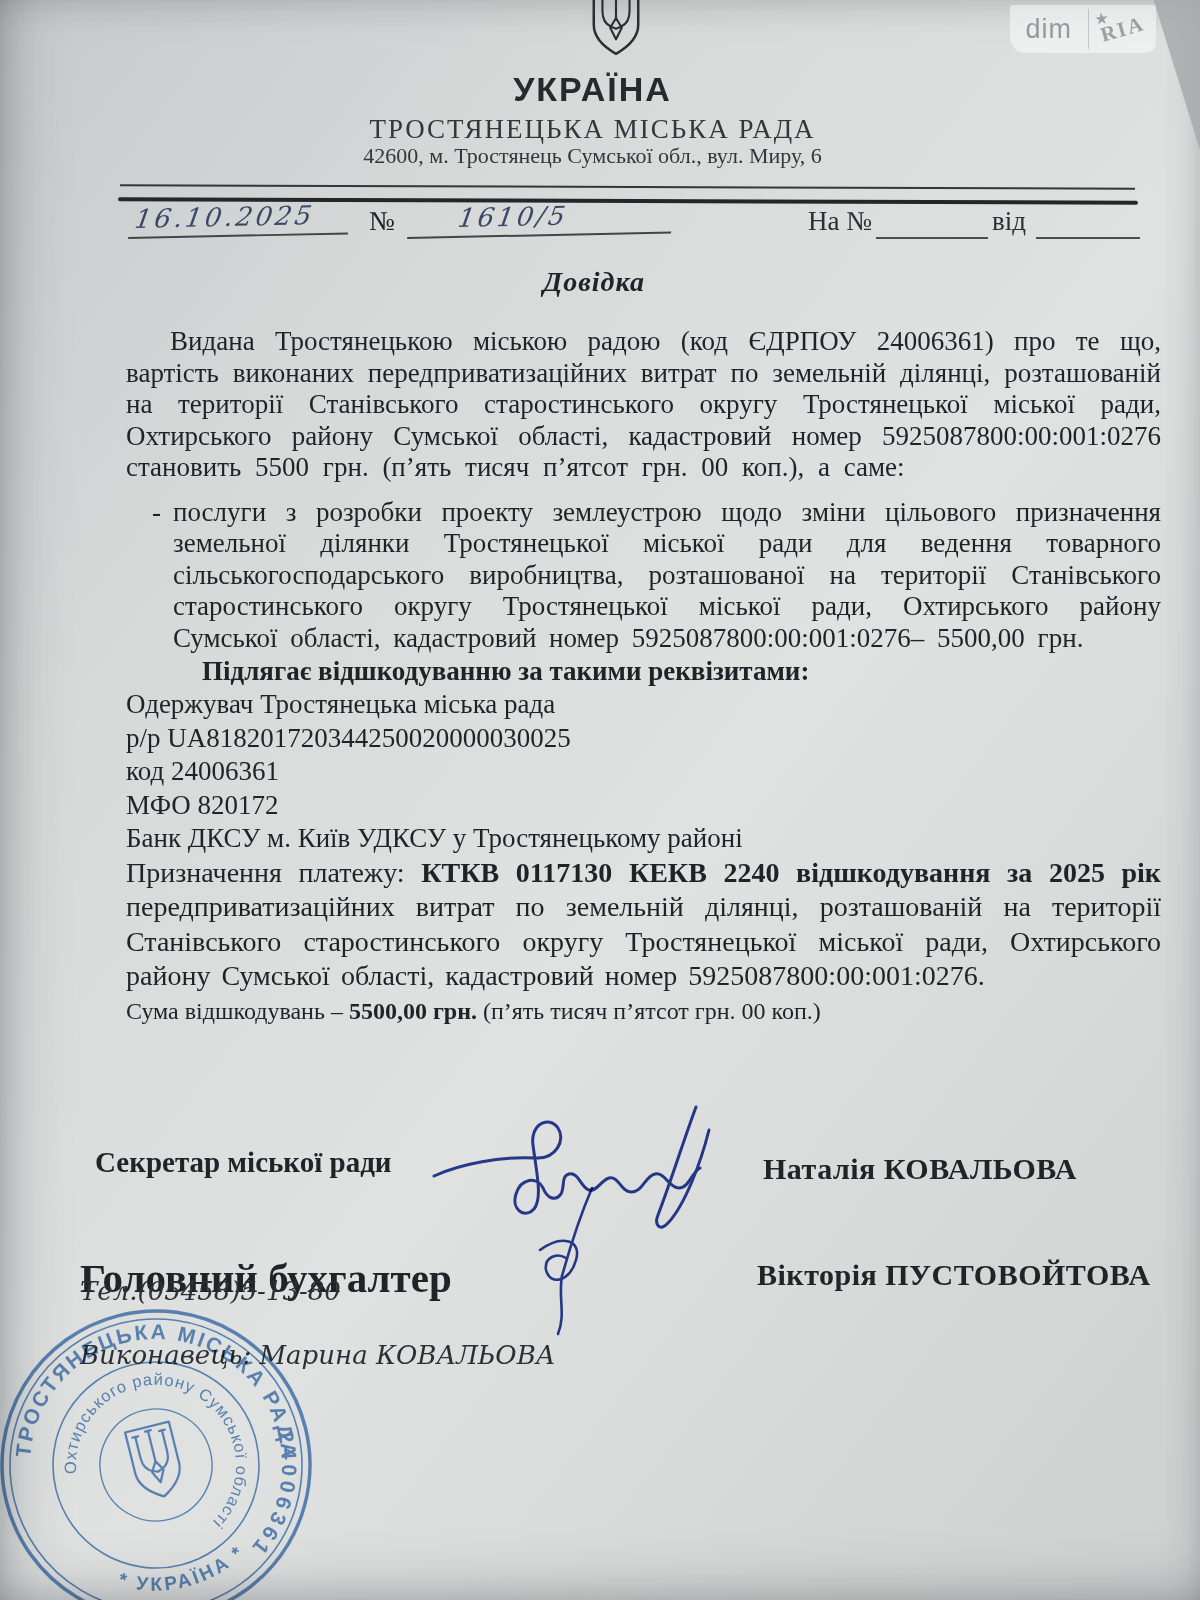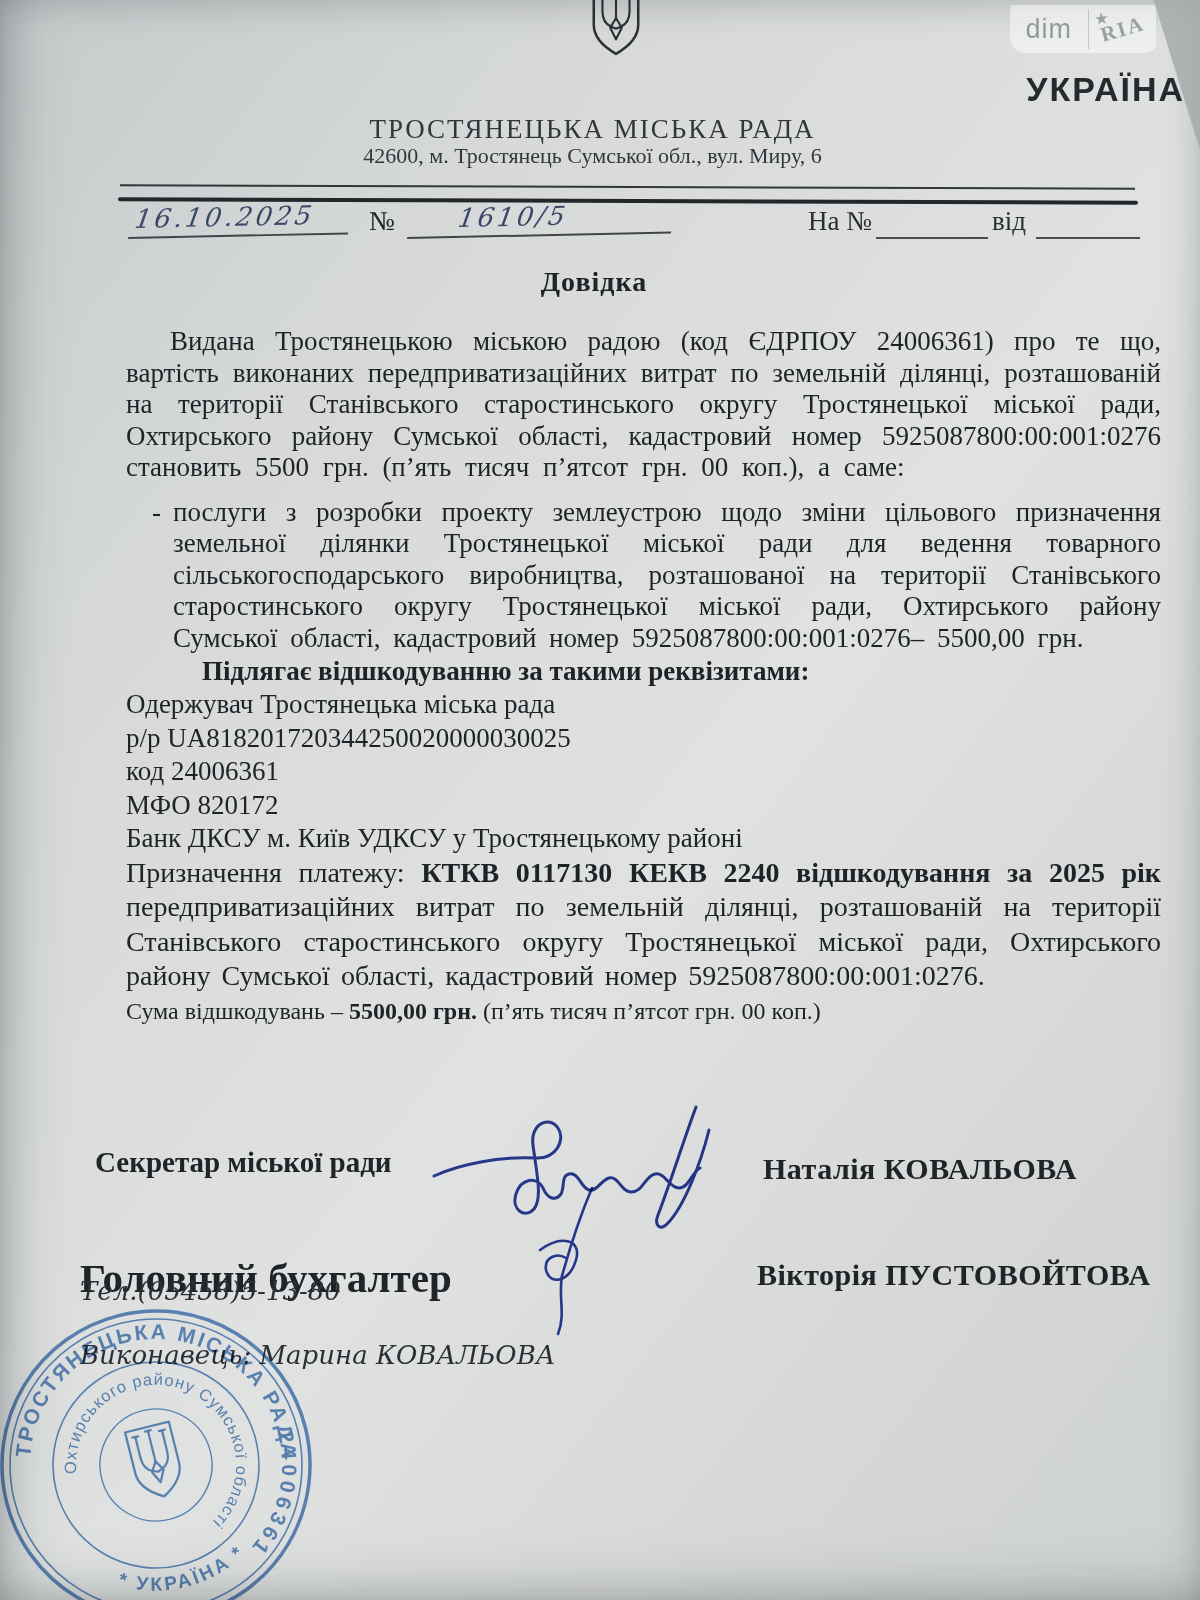--- a/index.html
+++ b/index.html
@@ -20,21 +20,21 @@
     background:rgba(251,252,252,.55); border-radius:3px 3px 10px 16px;
     display:flex; align-items:center; font-family:"Liberation Sans",sans-serif; }
   .wm-dim { flex:1.15; text-align:center; font-size:27px; color:#94999d; letter-spacing:1px; }
   .wm-sep { width:1px; height:40px; background:rgba(120,125,128,.35); }
   .wm-ria { flex:1; text-align:center; font-size:21px; font-weight:bold; color:#9ba0a4;
     transform:rotate(-16deg); letter-spacing:2px; position:relative; font-family:"Liberation Serif",serif; }
   .wm-star { position:absolute; top:-12px; left:10px; font-size:14px; transform:rotate(10deg); }
 
   
   .emblem { position:absolute; left:587px; top:-20px; }
-  .h-country { position:absolute; top:70px; left:0; width:1185px; text-align:right;
+  .h-country { position:absolute; top:70px; left:0; width:1185px; text-align:center;
     font-family:"Liberation Sans","DejaVu Sans",sans-serif; font-weight:bold;
     font-size:34px; letter-spacing:2px; color:#26292d; }
   .h-org { position:absolute; top:114px; left:0; width:1185px; text-align:center;
     font-size:27px; letter-spacing:2px; color:#33373c; }
   .h-addr { position:absolute; top:143px; left:0; width:1185px; text-align:center;
     font-size:22px; color:#33373c; }
   .rule-thin { position:absolute; top:186px; left:120px; width:1015px; height:0;
     border-top:2px solid #33373b; transform:rotate(.2deg); }
   .rule-thick { position:absolute; top:199px; left:118px; width:1020px; height:4px;
     background:#23272b; transform:rotate(.2deg); border-radius:2px; }
@@ -50,21 +50,21 @@
   .ref-num { border-bottom:2px solid #41454a; margin-left:12px; width:215px;
     padding:0 0 3px 48px; }
   .ref-spacer { flex:1; }
   .ref-onlabel,.ref-vid { padding-bottom:2px; color:#2b2f34; }
   .blank { border-bottom:2px solid #4a4e53; height:24px; }
   .b1 { width:112px; margin:0 4px; }
   .b2 { width:104px; margin-left:10px; }
 
   
   .doc-title { position:absolute; top:266px; left:0; width:1188px; text-align:center;
-    font-weight:bold; font-size:28px; letter-spacing:1px; }
+    font-weight:bold; font-size:28px; letter-spacing:1px;font-style:italic; }
   .body { position:absolute; left:102px; top:326px; width:1035px;
     font-size:27px; line-height:31.5px; color:#1f2226;margin-left:24px; }
   .body p { margin:0; }
   .p1 { text-indent:44px; text-align:justify; word-spacing:7px; }
   .bullet { position:relative; padding-left:47px; text-align:justify;
     word-spacing:6px; margin-top:13px; }
   .bullet .marker { position:absolute; left:26px; }
   .req-head { margin-top:7px; text-indent:76px; font-weight:bold; line-height:34px; }
   .req { line-height:33.5px; }
   .payment { text-align:justify; word-spacing:4px; font-size:28px; line-height:34.5px; }

